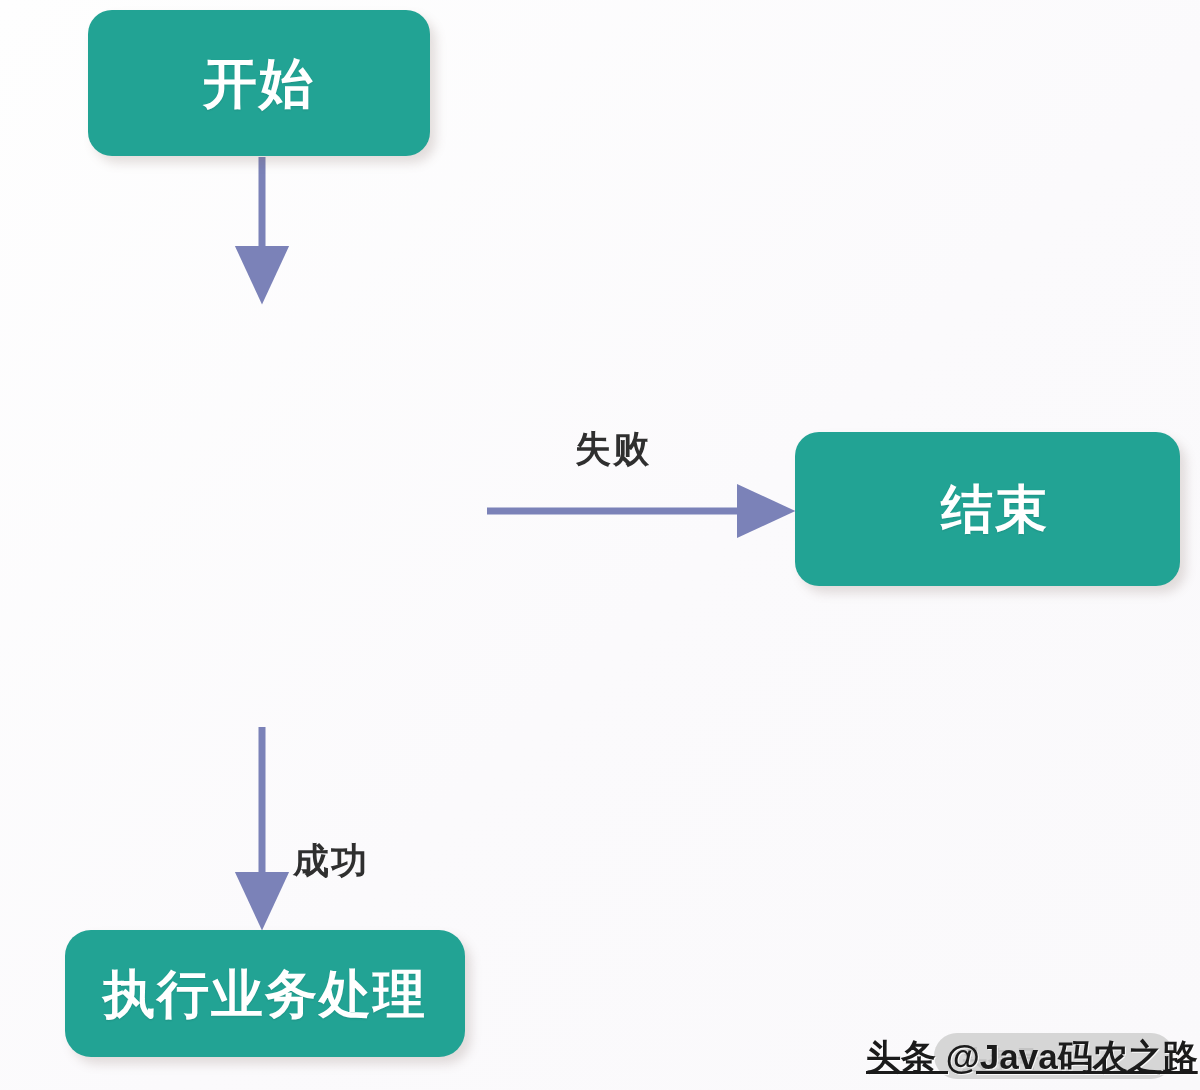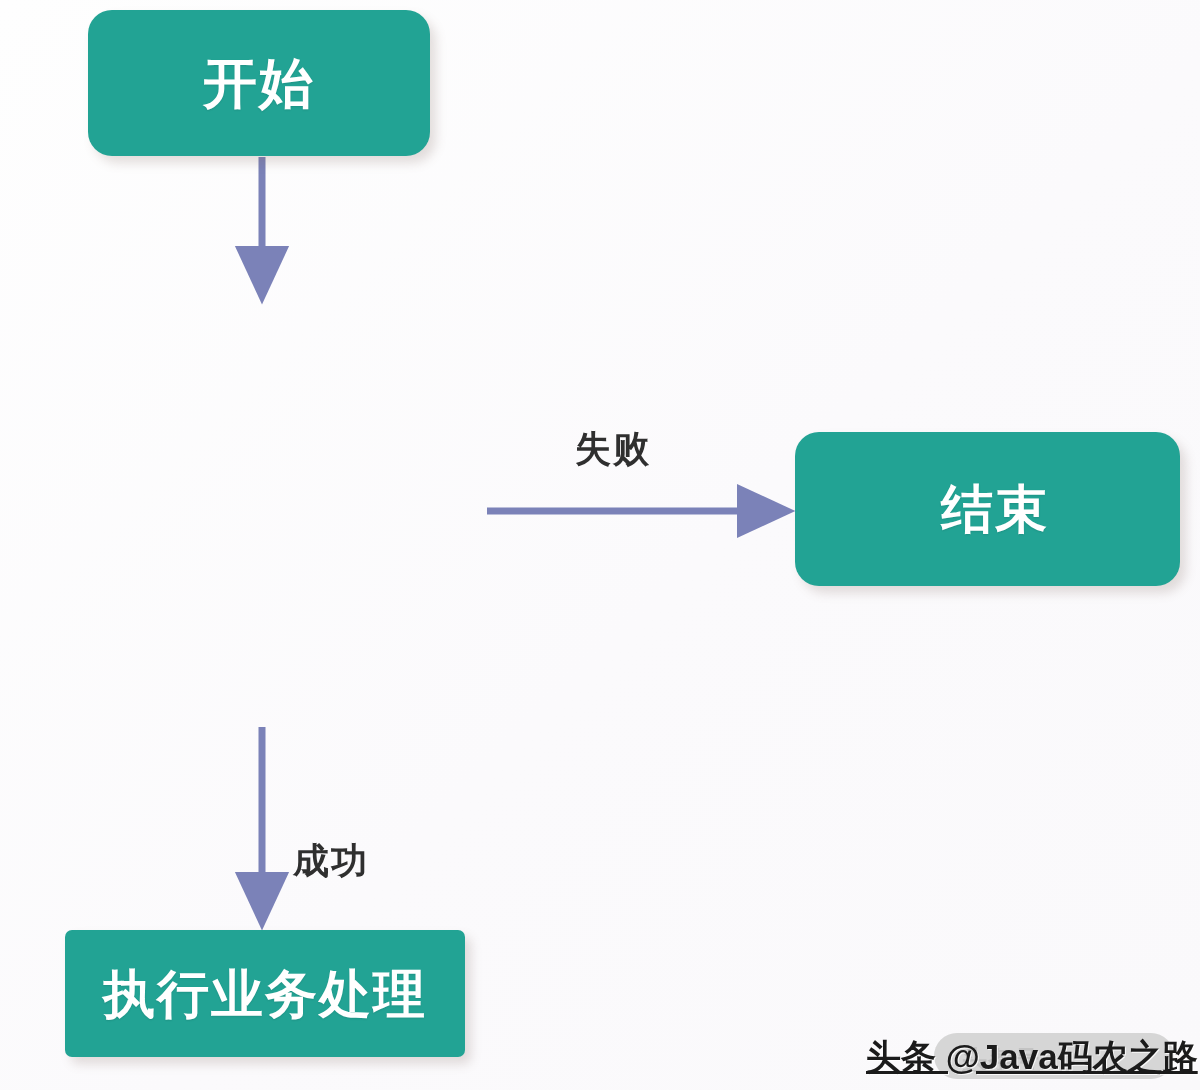--- a/index.html
+++ b/index.html
@@ -35,21 +35,21 @@
     color: #ffffff;
     font-weight: 700;
     letter-spacing: 2px;
     line-height: 1;
     text-shadow: 0 1px 2px rgba(0,0,0,0.10);
     white-space: nowrap;
   }
 
   #node-start    { left: 88px;  top: 10px;   width: 342px; height: 146px; }
   #node-end      { left: 795px; top: 432px;  width: 385px; height: 154px; padding-left: 15px; }
-  #node-business { left: 65px;  top: 930px;  width: 400px; height: 127px; border-radius: 7px; }
+  #node-business { left: 65px;  top: 930px;  width: 400px; height: 127px; border-radius: 26px; }
 
   #node-start .node-label    { font-size: 54px; }
   #node-end .node-label      { font-size: 52px; }
   #node-business .node-label { font-size: 52px; }
 
   
   #node-decision {
     position: absolute;
     left: 42px;
     top: 305px;

